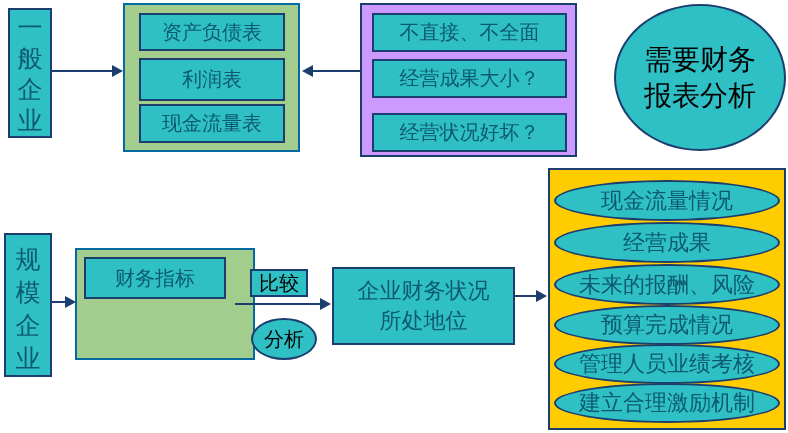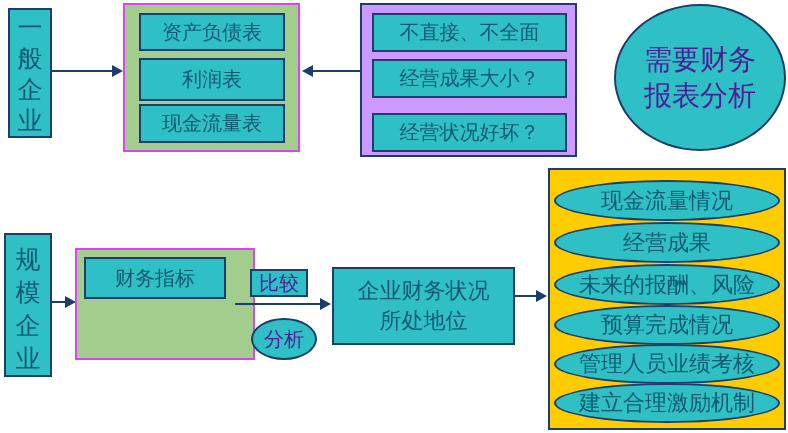--- a/index.html
+++ b/index.html
@@ -2,25 +2,25 @@
 <html><head>
 <meta charset="utf-8">
 <style>
   html,body{margin:0;padding:0;background:#ffffff;}
   .canvas{
     position:relative;width:788px;height:433px;background:#ffffff;overflow:hidden;
     font-family:"Liberation Serif","DejaVu Serif",serif;
   }
   .shape{position:absolute;box-sizing:border-box;}
   .cyan{background:#2fc0c6;border:2px solid #1c3e6e;}
-  .greenbox{background:#a3cd8d;border:2px solid #d946ef;}
+  .greenbox{background:#a3cd8d;border:2px solid #0369a1;}
   .purplebox{background:#cc99ff;border:2px solid #1c3e6e;}
   .goldbox{background:#ffcc00;border:2px solid #1c3e6e;}
   .tx{color:#0d5a70;}
-  .red{color:#4c1d95;}
+  .red{color:#000000;}
   .center{display:flex;align-items:center;justify-content:center;text-align:center;}
   .vtext{
     display:flex;align-items:flex-end;justify-content:center;text-align:center;
     font-size:25px;line-height:31px;
   }
   .vtext .vinner{width:26px;word-break:break-all;}
   .ellipse{border-radius:50%;}
   .arrow{position:absolute;height:2px;background:#1c3e6e;}
   .arrow .head-r{
     position:absolute;right:-11px;top:-5px;width:0;height:0;

